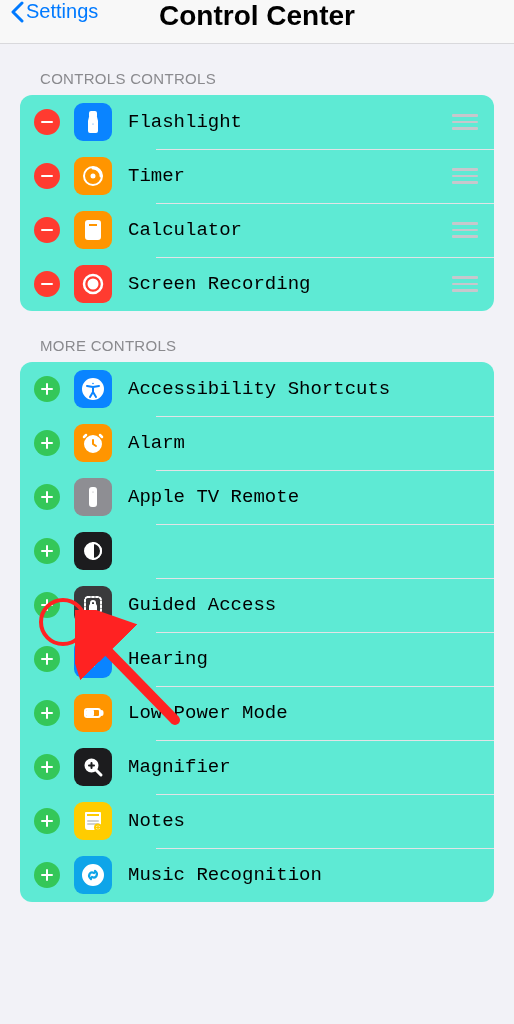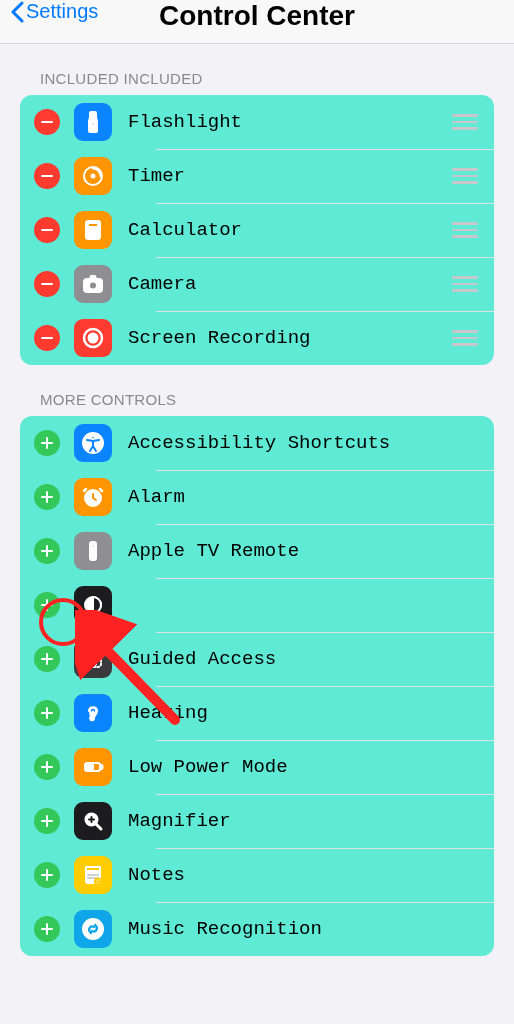--- a/index.html
+++ b/index.html
@@ -138,21 +138,21 @@
 <div class="navbar">
   <div class="back">
     <svg width="14" height="22" viewBox="0 0 14 22">
         <path d="M12 2 L3 11 L12 20" stroke="#007aff" stroke-width="3" fill="none" stroke-linecap="round" stroke-linejoin="round"></path>
       </svg>
     <span>Settings</span>
   </div>
   <div class="title">Control Center</div>
 </div>
 
-<div class="section-header">INCLUDED INCLUDED</div>
+<div class="section-header">CONTROLS CONTROLS</div>
 <div class="card" id="included-card">
     <div class="row">
       <div class="action-btn remove">
         <div class="bar"></div>
       </div>
       <div class="app-icon bg-blue">
         <svg width="24" height="24" viewBox="0 0 24 24" fill="none" stroke="#fff" stroke-width="2" stroke-linecap="round" stroke-linejoin="round">
           <rect x="9" y="2" width="6" height="5" rx="1" fill="#fff"></rect>
           <path d="M9 7 L8 11 L8 21 Q8 22 9 22 L15 22 Q16 22 16 21 L16 11 L15 7 Z" fill="#fff"></path>
           <circle cx="12" cy="14" r="1.5" fill="#0a84ff"></circle>
@@ -206,38 +206,20 @@
       <div class="grip">
         <span></span>
         <span></span>
         <span></span>
       </div>
     </div>
     <div class="row">
       <div class="action-btn remove">
         <div class="bar"></div>
       </div>
-      <div class="app-icon bg-gray">
-        <svg width="24" height="24" viewBox="0 0 24 24" fill="none" stroke="#fff" stroke-width="2" stroke-linecap="round" stroke-linejoin="round">
-          <rect x="3" y="7" width="18" height="13" rx="3" fill="#fff"></rect>
-          <path d="M9 7 L10 4 L14 4 L15 7" fill="#fff"></path>
-          <circle cx="12" cy="13.5" r="4" fill="#8e8e93"></circle>
-        </svg>
-      </div>
-      <div class="label">Camera</div>
-      <div class="grip">
-        <span></span>
-        <span></span>
-        <span></span>
-      </div>
-    </div>
-    <div class="row">
-      <div class="action-btn remove">
-        <div class="bar"></div>
-      </div>
       <div class="app-icon bg-red">
         <svg width="24" height="24" viewBox="0 0 24 24" fill="none" stroke="#fff" stroke-width="2" stroke-linecap="round" stroke-linejoin="round">
           <circle cx="12" cy="12" r="9" stroke-width="2.5"></circle>
           <circle cx="12" cy="12" r="4.5" fill="#fff"></circle>
         </svg>
       </div>
       <div class="label">Screen Recording</div>
       <div class="grip">
         <span></span>
         <span></span>

